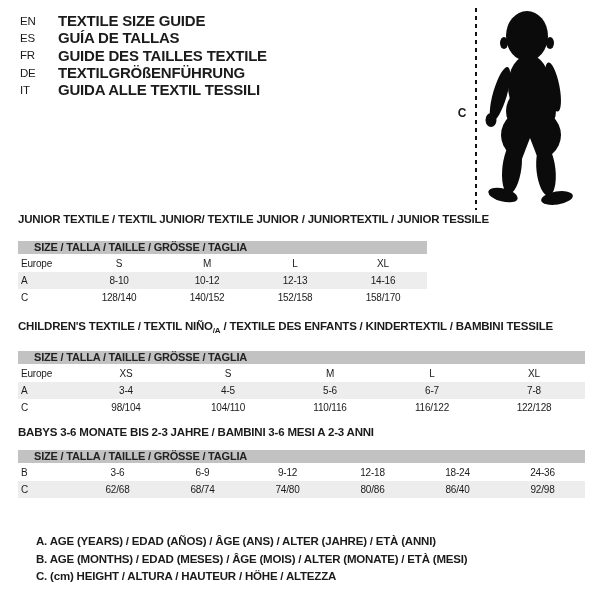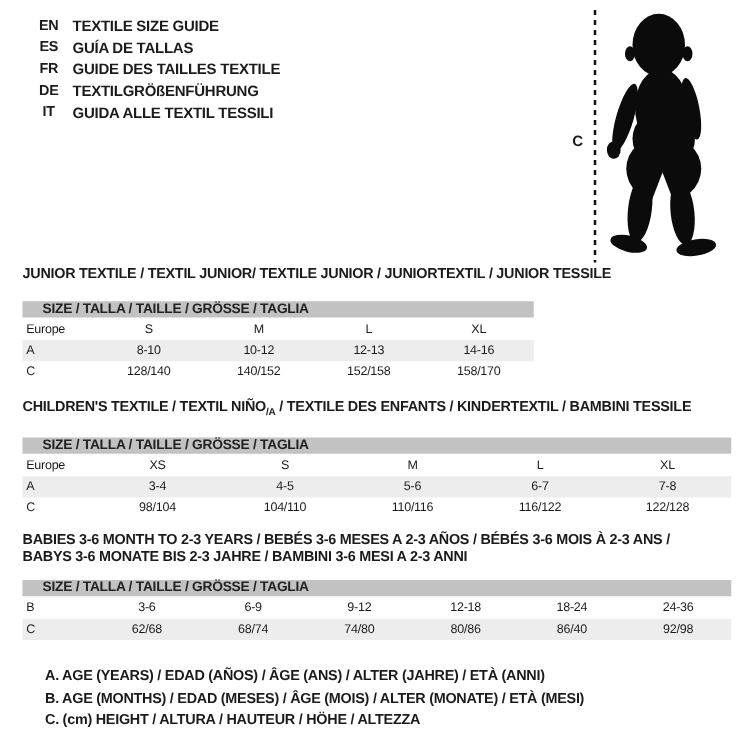--- a/index.html
+++ b/index.html
@@ -7,22 +7,22 @@
     position:relative; width:600px; height:600px; overflow:hidden;
     background:#ffffff;
     font-family:"Liberation Sans", sans-serif;
     color:#1b1b1b;
     letter-spacing:-0.2px;
   }
 
   
   .lang-list { position:absolute; left:20px; top:12px; }
   .lang-row { display:flex; height:17.3px; align-items:center; }
-  .lang-code { width:38px; font-size:11.5px; font-weight:700;text-align:center; }
-  .lang-label { font-size:12px; font-weight:700; white-space:nowrap; }
+  .lang-code { width:38px; font-size:11.5px; font-weight:400; }
+  .lang-label { font-size:15px; font-weight:700; white-space:nowrap; }
 
   
   .measure-line {
     position:absolute; left:475px; top:8px; width:2px; height:202px;
     background:repeating-linear-gradient(to bottom,#111 0 4px,transparent 4px 8px);
   }
   .measure-label {
     position:absolute; left:455px; top:106px; width:14px;
     font-size:12px; font-weight:700; text-align:center;
   }
@@ -159,21 +159,20 @@
       <span class="lbl">C</span>
       <span class="cell">98/104</span>
       <span class="cell">104/110</span>
       <span class="cell">110/116</span>
       <span class="cell">116/122</span>
       <span class="cell">122/128</span>
     </div>
   </div>
 
   <div class="size-table t3">
-    <div class="tbl-title">BABIES 3-6 MONTH TO 2-3 YEARS / BEBÉS 3-6 MESES A 2-3 AÑOS / BÉBÉS 3-6 MOIS À 2-3 ANS /</div>
     <div class="tbl-title">BABYS 3-6 MONATE BIS 2-3 JAHRE / BAMBINI 3-6 MESI A 2-3 ANNI</div>
     <div class="size-bar">SIZE / TALLA / TAILLE / GRÖSSE / TAGLIA</div>
     <div class="trow">
       <span class="lbl">B</span>
       <span class="cell">3-6</span>
       <span class="cell">6-9</span>
       <span class="cell">9-12</span>
       <span class="cell">12-18</span>
       <span class="cell">18-24</span>
       <span class="cell">24-36</span>

